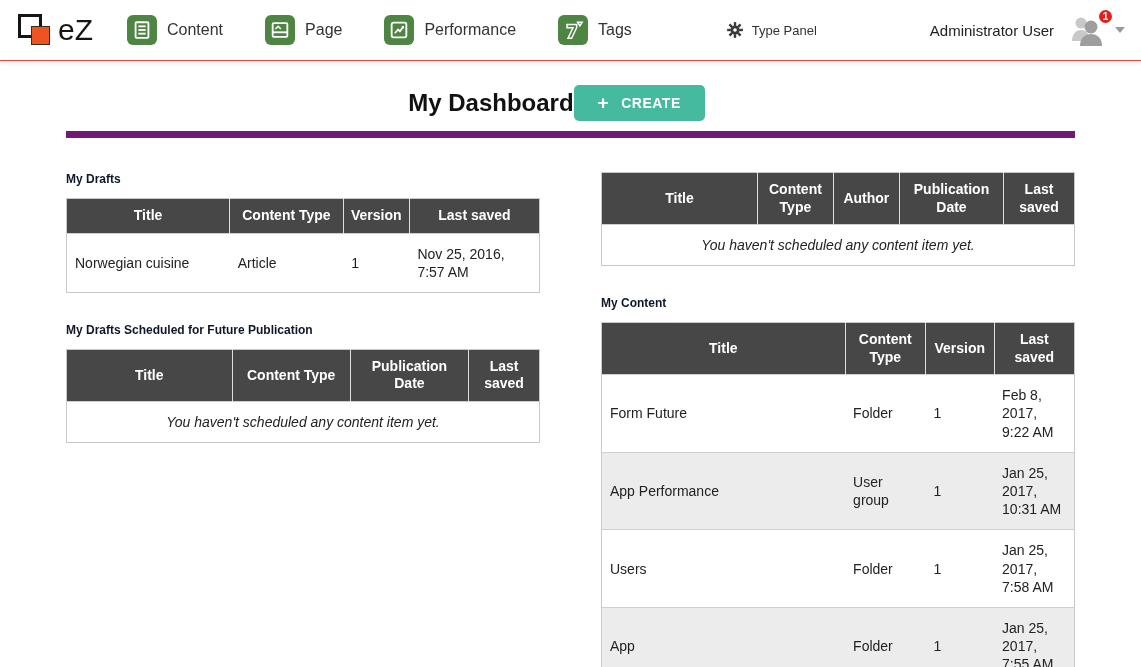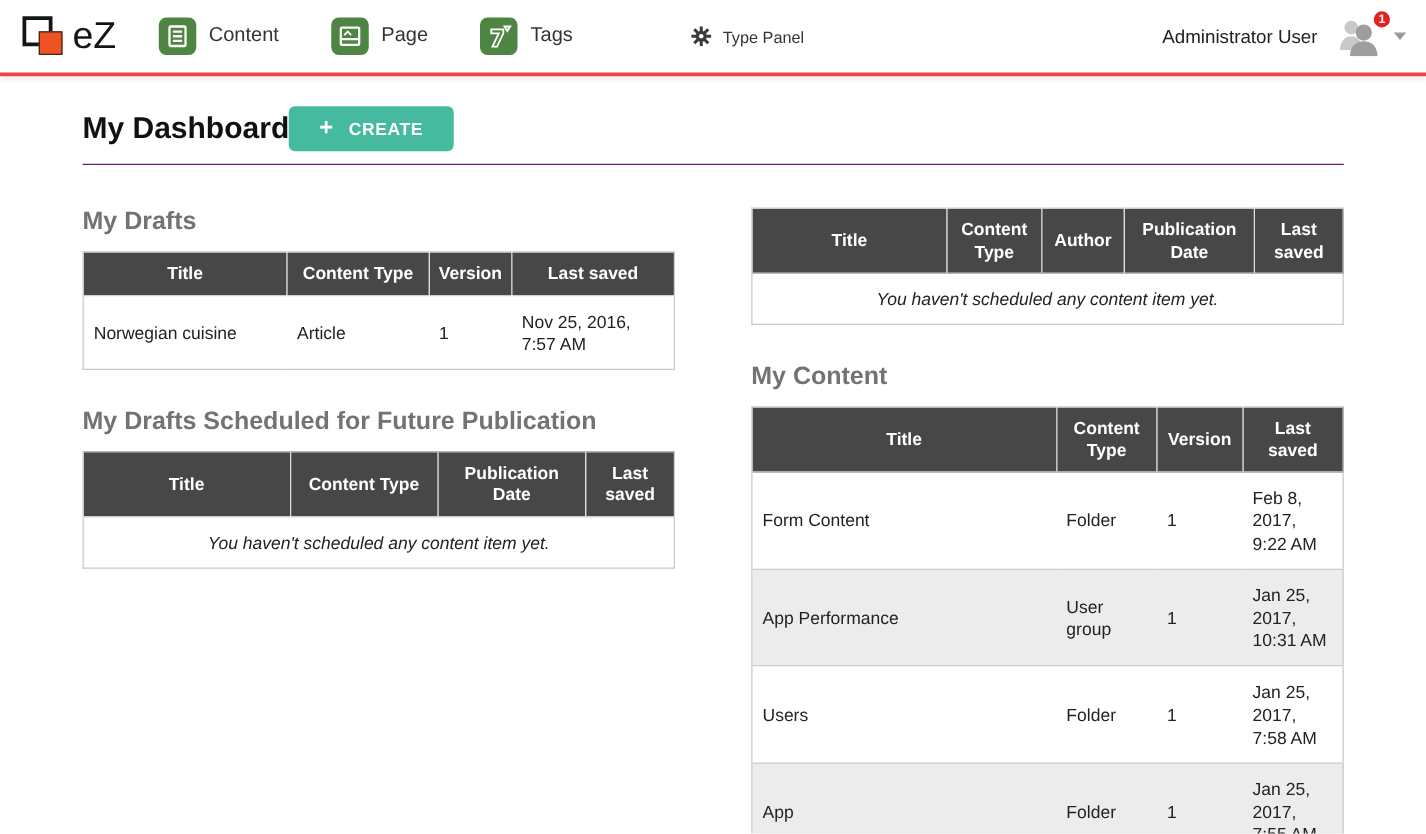--- a/index.html
+++ b/index.html
@@ -3,21 +3,21 @@
 <meta charset="utf-8">
 <style>
   * { margin: 0; padding: 0; box-sizing: border-box; }
   html, body { background: #fff; }
   body { font-family: "Liberation Sans", sans-serif; color: #222; }
   .app { position: relative; width: 1141px; height: 667px; overflow: hidden; background: #fff; }
 
   
   .topbar {
     display: flex; align-items: center; height: 61px; padding: 0 16px;
-    background: #fff; border-bottom: 3px solid #ef4444;
+    background: #fff; border-bottom: 1px solid #ef4444;
     box-shadow: 0 3px 4px rgba(0,0,0,0.07);
     position: relative; z-index: 5;
   }
   .logo { display: flex; align-items: center; cursor: pointer; margin-left: 2px; }
   .logo-mark { position: relative; width: 36px; height: 36px; }
   .logo-black-square { position: absolute; left: 0; top: 2px; width: 24px; height: 24px; border: 3px solid #151515; background: #fff; }
   .logo-orange-square { position: absolute; left: 13px; top: 14px; width: 19px; height: 19px; background: #ee5322; border: 1px solid #3a2a20; }
   .logo-text { font-size: 30px; color: #151515; letter-spacing: 0px; margin-left: 4px; font-weight: 400; }
 
   .nav { display: flex; align-items: flex-start; margin-left: 34px; }
@@ -39,38 +39,38 @@
   }
   .caret-down {
     width: 0; height: 0; margin-left: 9px;
     border-left: 5px solid transparent; border-right: 5px solid transparent;
     border-top: 6px solid #9a9a9a;
   }
 
   
   .page-head {
     margin: 24px 66px 0 66px; padding-bottom: 10px;
-    border-bottom: 1px solid #701a75;
-    display: flex; align-items: center; justify-content: flex-start;
+    border-bottom: 7px solid #701a75;
+    display: flex; align-items: center; justify-content: center;
   }
   .page-title { font-size: 24px; font-weight: bold; color: #111; }
   .create-btn {
     display: flex; align-items: center; gap: 12px;
     background: #46ba9e; color: #fff; border: none; border-radius: 5px;
     padding: 10px 24px; font-family: "Liberation Sans", sans-serif;
     font-size: 14px; font-weight: bold; letter-spacing: 0.5px; cursor: pointer;
     margin-right: 28px;
   }
   .create-plus { font-size: 19px; font-weight: bold; line-height: 14px; }
 
   
   .columns { display: flex; gap: 61px; padding: 0 66px; margin-top: 34px; }
   .col { flex: 1; min-width: 0; }
   .section { margin-bottom: 30px; }
-  .section-title { font-size: 20px; font-weight: bold; color: #737373; margin-bottom: 12px; }
+  .section-title { font-size: 12px; font-weight: bold; color: #0f172a; margin-bottom: 12px; }
 
   table.data { width: 100%; border-collapse: collapse; border: 1px solid #c9c9c9; table-layout: fixed; }
   table.data th {
     background: #474747; color: #fff; font-size: 14px; font-weight: bold;
     text-align: center; vertical-align: middle; padding: 8px 6px; line-height: 1.25;
     border-left: 1px solid #dedede;
   }
   table.data th:first-child { border-left: none; }
   table.data td {
     font-size: 14px; color: #222; padding: 11px 8px; vertical-align: middle;
@@ -119,20 +119,30 @@
         <span class="nav-icon">
           <svg width="22" height="22" viewBox="0 0 24 24" fill="none" stroke="#fff" stroke-width="2">
             <rect x="4" y="4.5" width="16" height="15" rx="1"></rect>
             <line x1="4" y1="14.5" x2="20" y2="14.5"></line>
             <polyline points="7,11 10,8 13,11" stroke-width="1.6"></polyline>
           </svg>
         </span>
         <span class="nav-label">Page</span>
       </div>
 
+      <div class="nav-item">
+        <span class="nav-icon">
+          <svg width="22" height="22" viewBox="0 0 24 24" fill="none" stroke="#fff" stroke-width="2">
+            <rect x="4" y="4" width="16" height="16" rx="2"></rect>
+            <polyline points="7.5,15.5 11,11.5 13,13.5 16.5,8.5" stroke-width="1.8"></polyline>
+            <polygon points="17.5,7.5 17.5,11 14.5,8" fill="#fff" stroke="none"></polygon>
+          </svg>
+        </span>
+        <span class="nav-label">Performance</span>
+      </div>
 
       <div class="nav-item">
         <span class="nav-icon">
           <svg width="22" height="22" viewBox="0 0 24 24" fill="none" stroke="#fff" stroke-width="1.6">
             <polygon points="5.5,6 16,6 16,9.5 10.5,21 6.5,21 12,9.5 5.5,9.5"></polygon>
             <polygon points="17,3.5 22,3.5 19.5,7.5"></polygon>
           </svg>
         </span>
         <span class="nav-label">Tags</span>
       </div>
@@ -255,21 +265,21 @@
           <thead>
             <tr>
               <th class="w-title-d">Title</th>
               <th class="w-ct-d">Content Type</th>
               <th class="w-ver-d">Version</th>
               <th class="w-ls-d">Last saved</th>
             </tr>
           </thead>
           <tbody>
             <tr class="row">
-              <td>Form Content</td>
+              <td>Form Future</td>
               <td>Folder</td>
               <td>1</td>
               <td>Feb 8, 2017, 9:22 AM</td>
             </tr>
             <tr class="row striped">
               <td>App Performance</td>
               <td>User group</td>
               <td>1</td>
               <td>Jan 25, 2017, 10:31 AM</td>
             </tr>

